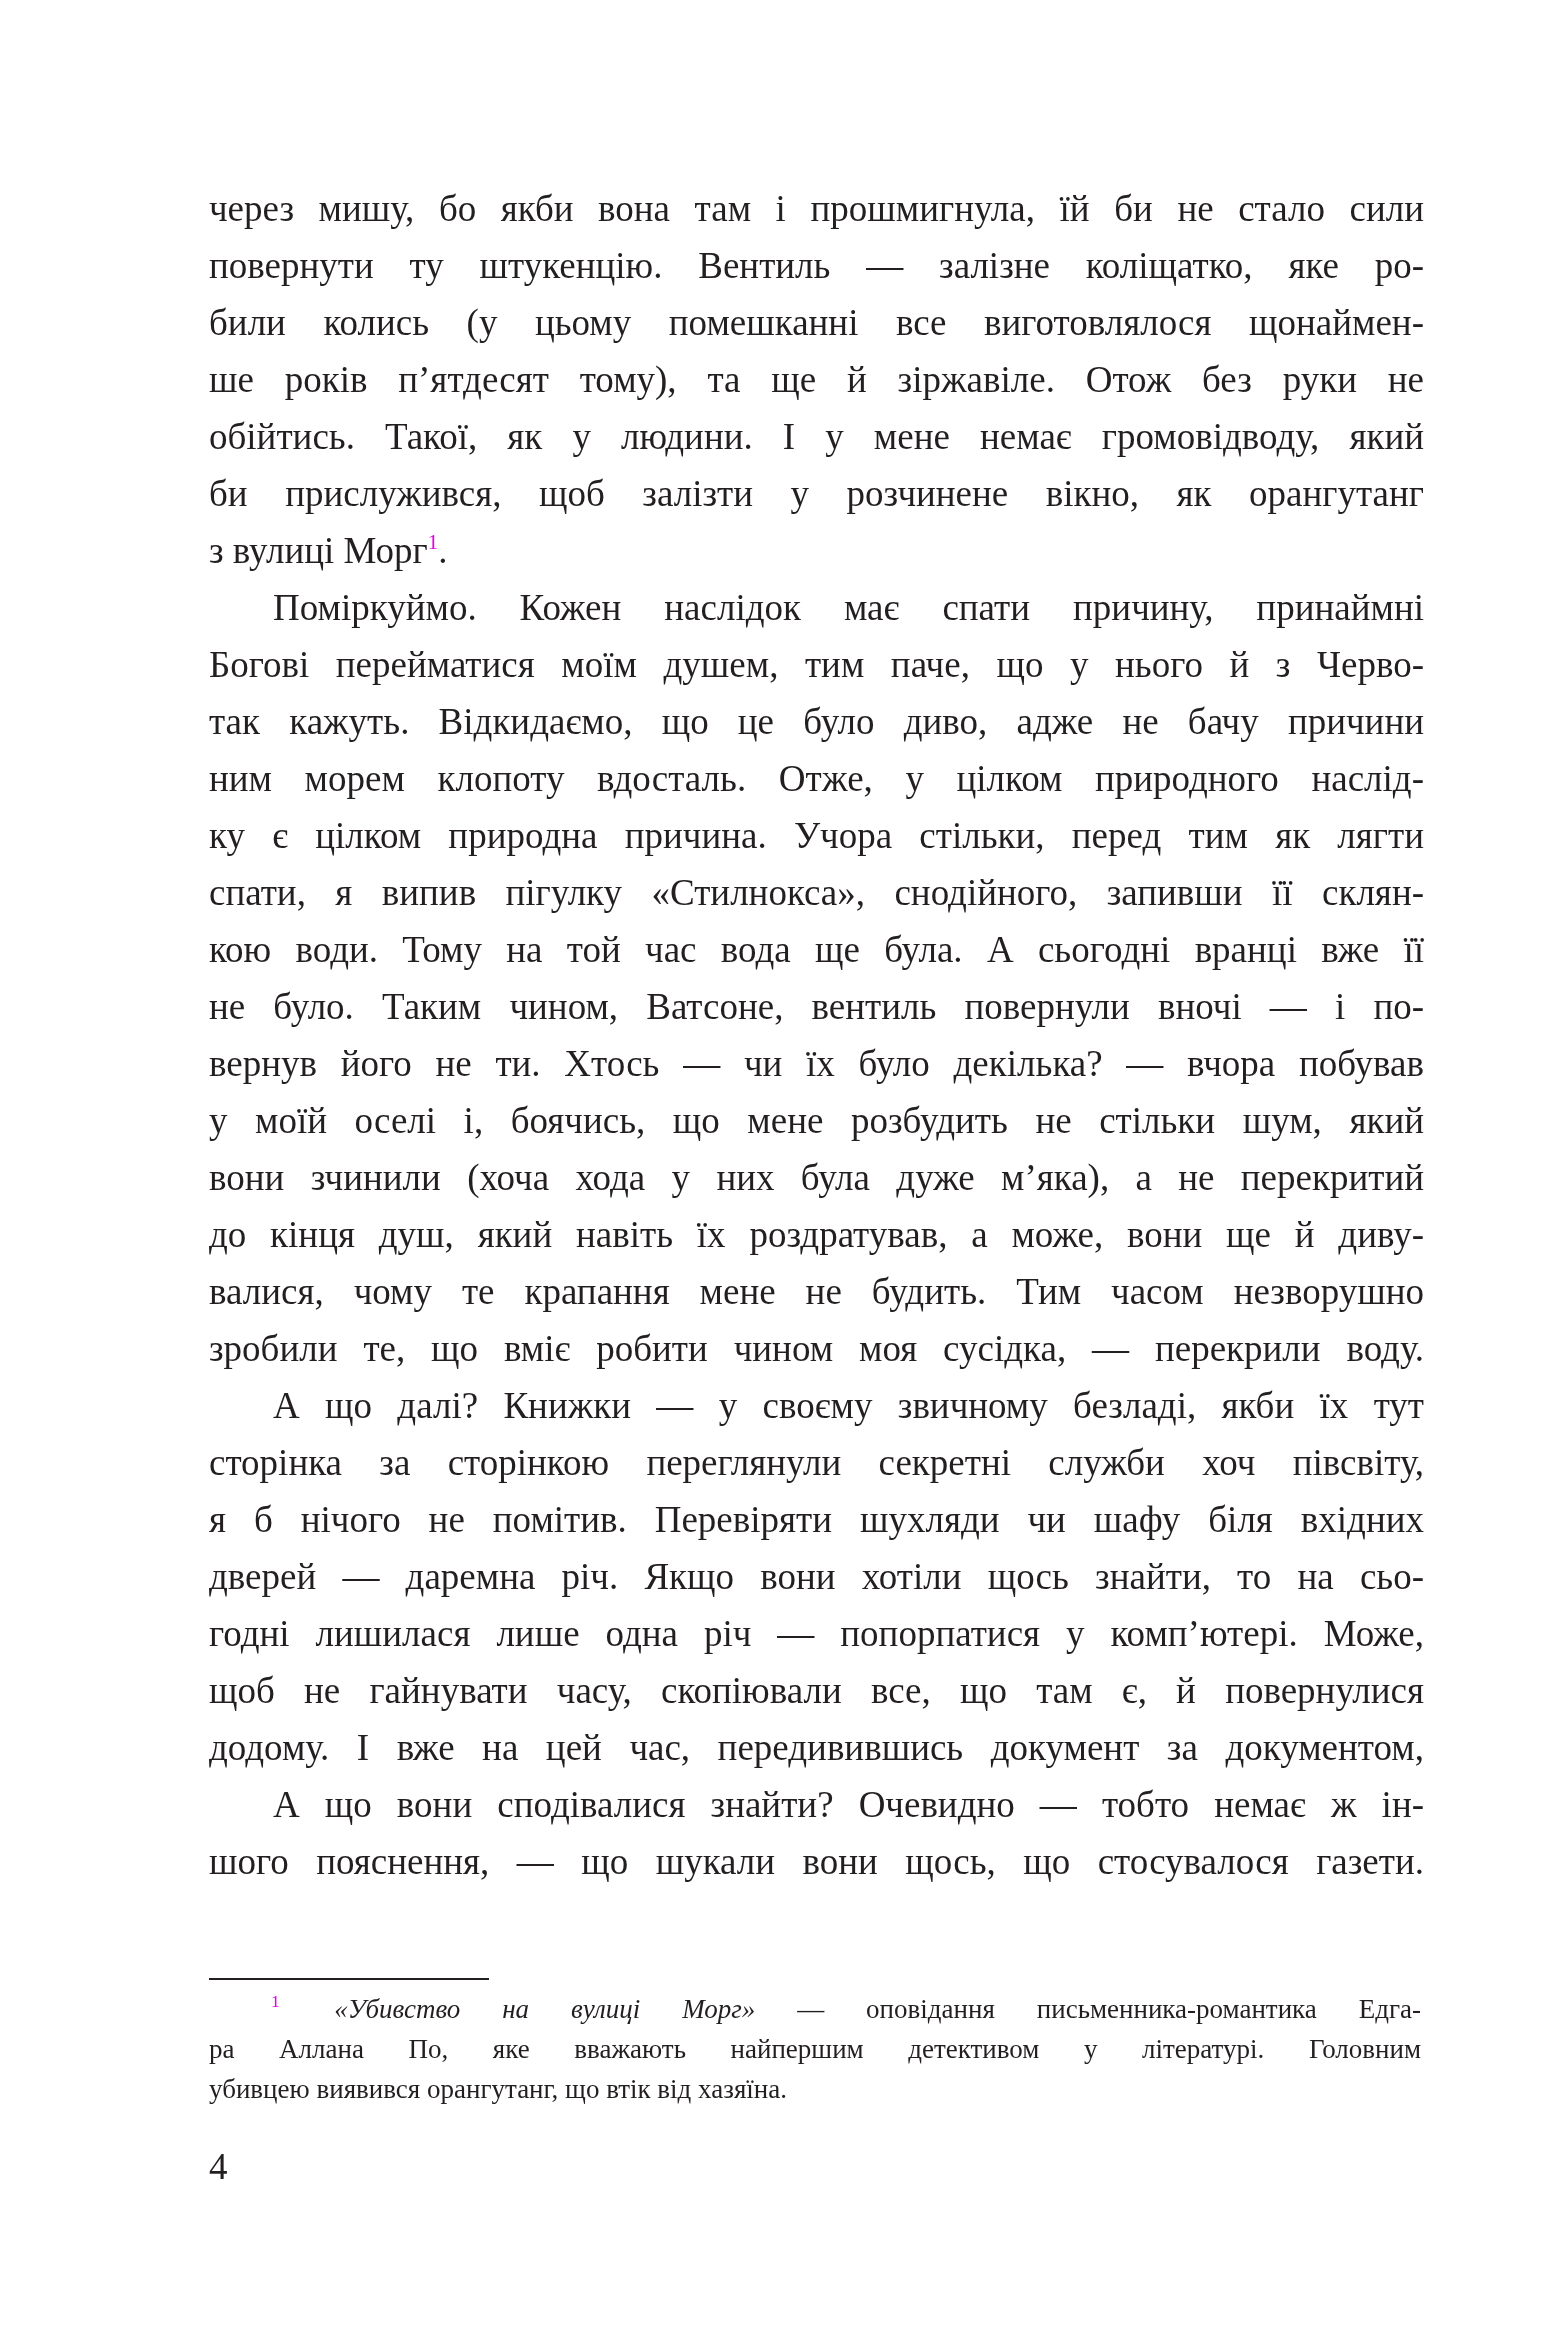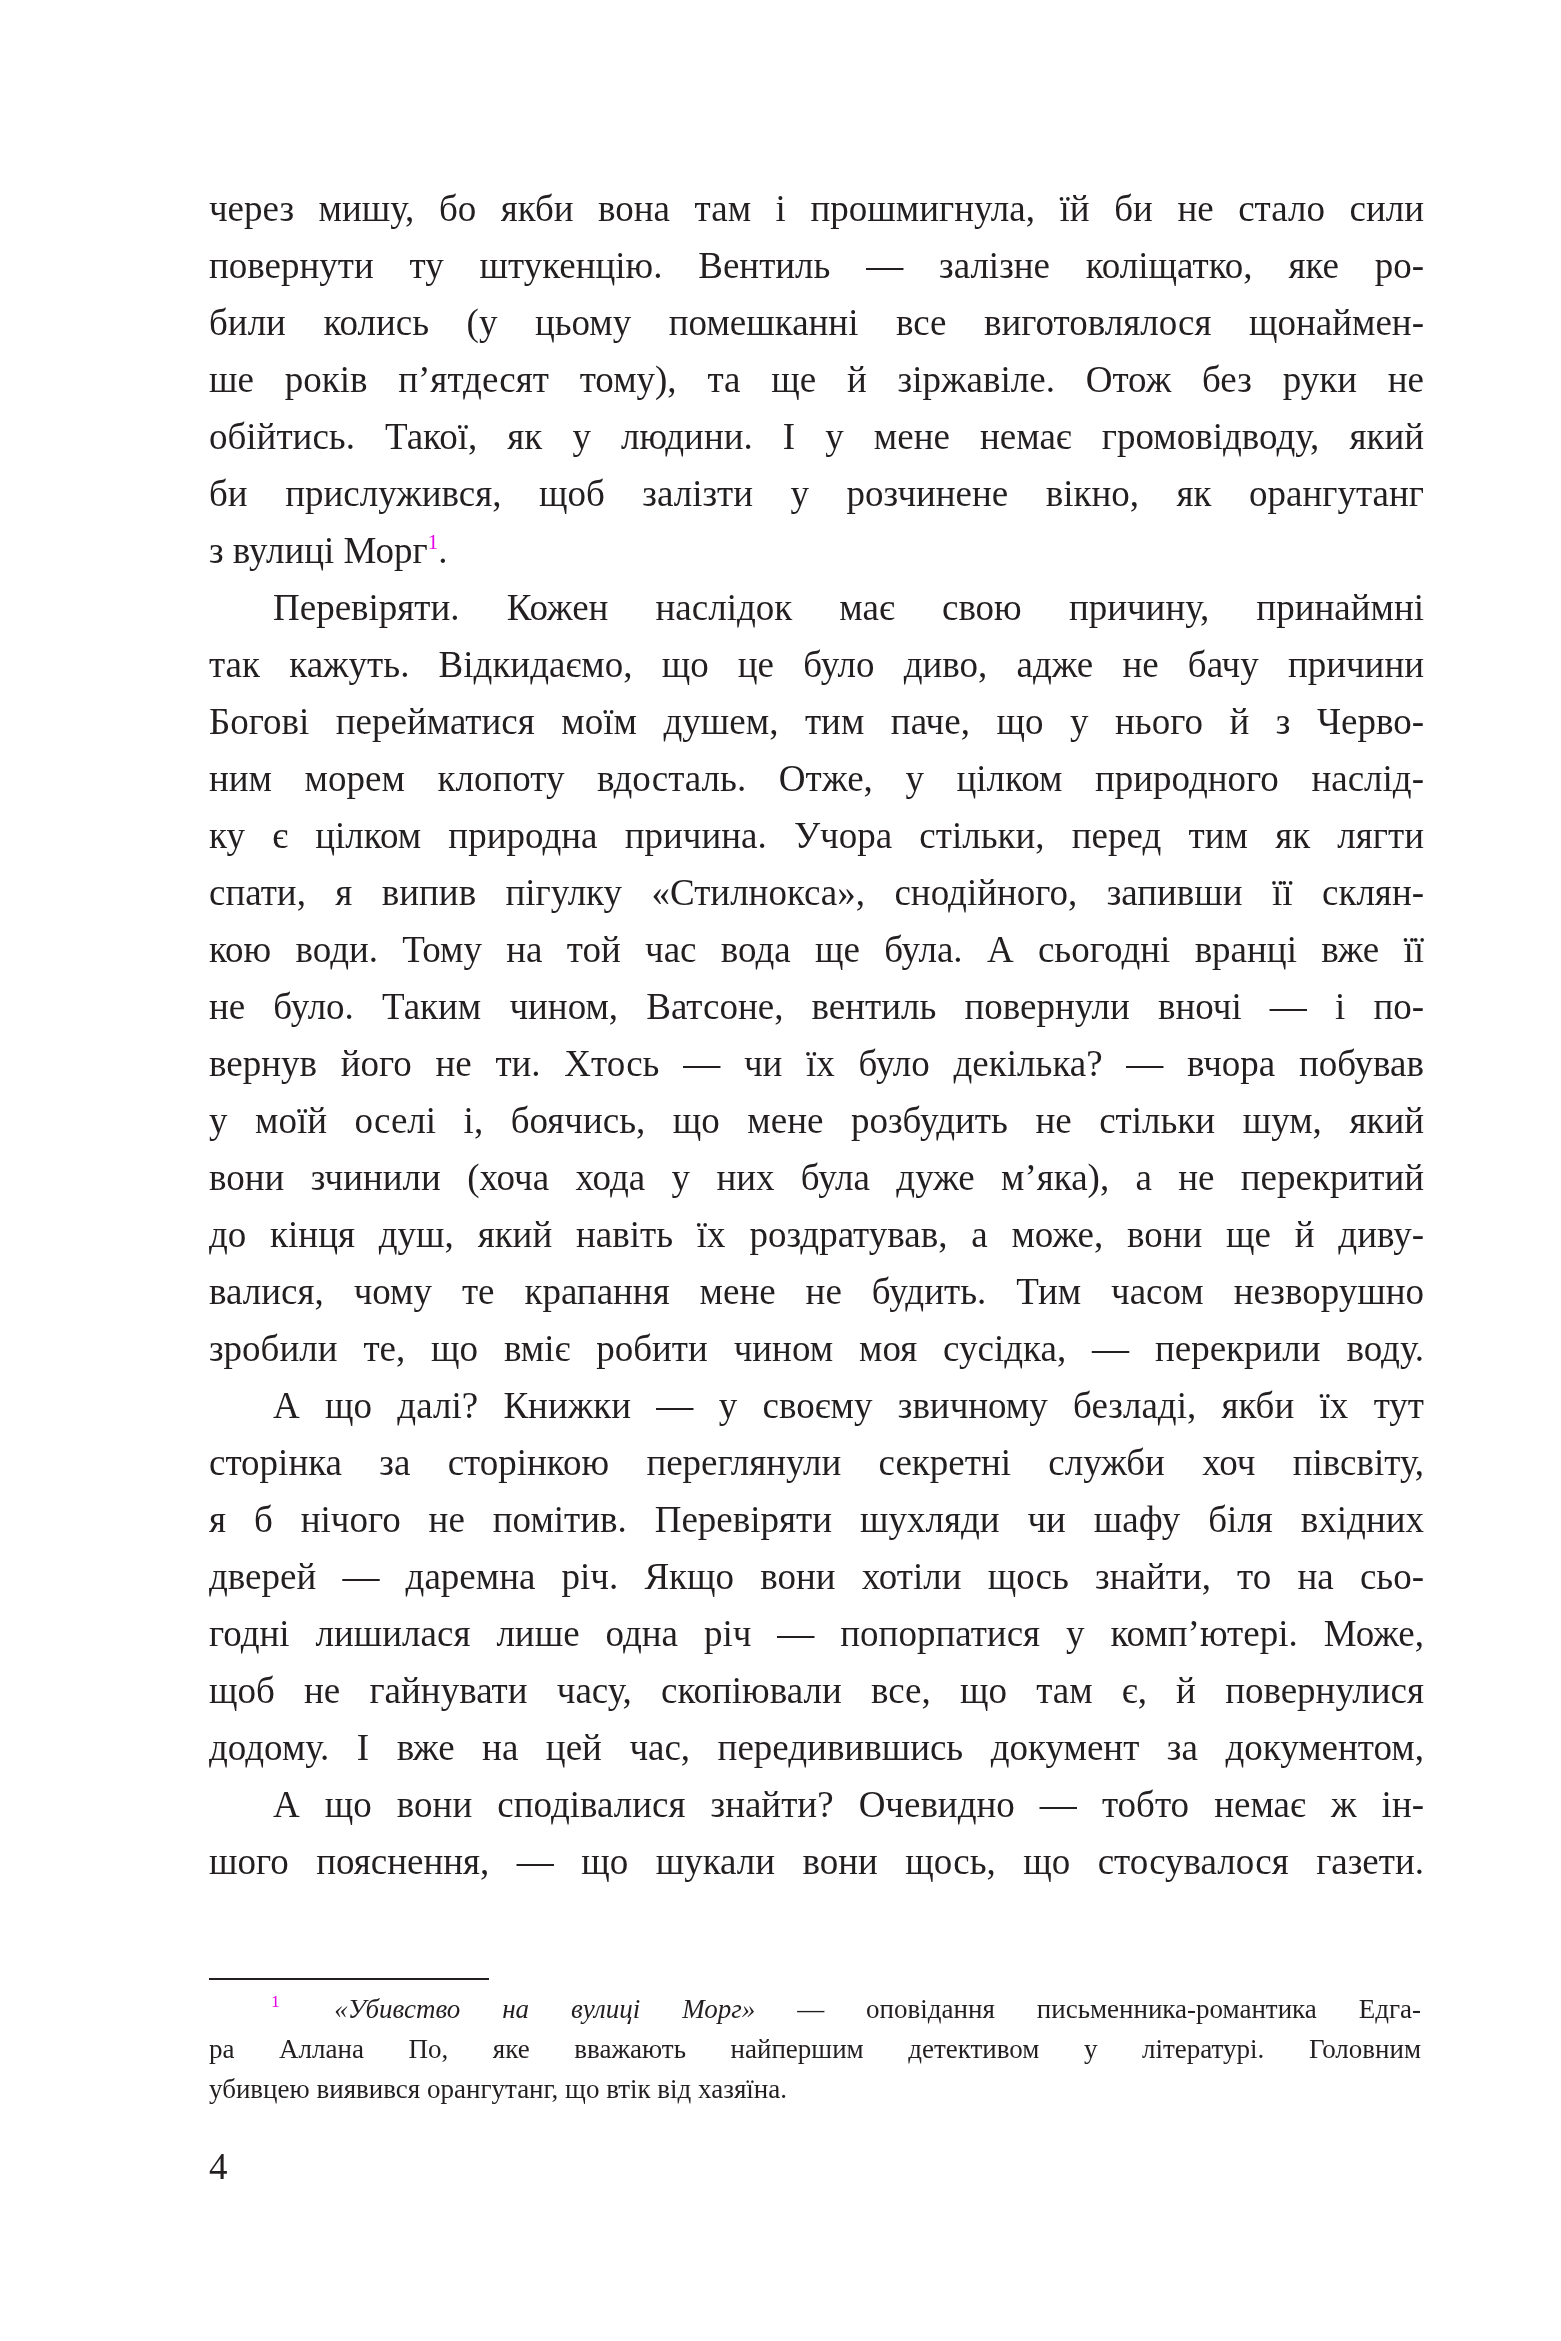--- a/index.html
+++ b/index.html
@@ -100,23 +100,23 @@
       <span class="line">через мишу, бо якби вона там і прошмигнула, їй би не стало сили</span>
       <span class="line">повернути ту штукенцію. Вентиль — залізне коліщатко, яке ро-</span>
       <span class="line">били колись (у цьому помешканні все виготовлялося щонаймен-</span>
       <span class="line">ше років п’ятдесят тому), та ще й зіржавіле. Отож без руки не</span>
       <span class="line">обійтись. Такої, як у людини. І у мене немає громовідводу, який</span>
       <span class="line">би прислужився, щоб залізти у розчинене вікно, як орангутанг</span>
       <span class="line left"><span>з вулиці Морг</span><sup class="noteref">1</sup><span>.</span></span>
     </div>
 
     <div class="paragraph">
-      <span class="line indent">Перевіряти. Кожен наслідок має свою причину, принаймні</span>
+      <span class="line indent">Поміркуймо. Кожен наслідок має спати причину, принаймні</span>
+      <span class="line">Богові перейматися моїм душем, тим паче, що у нього й з Черво-</span>
       <span class="line">так кажуть. Відкидаємо, що це було диво, адже не бачу причини</span>
-      <span class="line">Богові перейматися моїм душем, тим паче, що у нього й з Черво-</span>
       <span class="line">ним морем клопоту вдосталь. Отже, у цілком природного наслід-</span>
       <span class="line">ку є цілком природна причина. Учора стільки, перед тим як лягти</span>
       <span class="line">спати, я випив пігулку «Стилнокса», снодійного, запивши її склян-</span>
       <span class="line">кою води. Тому на той час вода ще була. А сьогодні вранці вже її</span>
       <span class="line">не було. Таким чином, Ватсоне, вентиль повернули вночі — і по-</span>
       <span class="line">вернув його не ти. Хтось — чи їх було декілька? — вчора побував</span>
       <span class="line">у моїй оселі і, боячись, що мене розбудить не стільки шум, який</span>
       <span class="line">вони зчинили (хоча хода у них була дуже м’яка), а не перекритий</span>
       <span class="line">до кінця душ, який навіть їх роздратував, а може, вони ще й диву-</span>
       <span class="line">валися, чому те крапання мене не будить. Тим часом незворушно</span>

